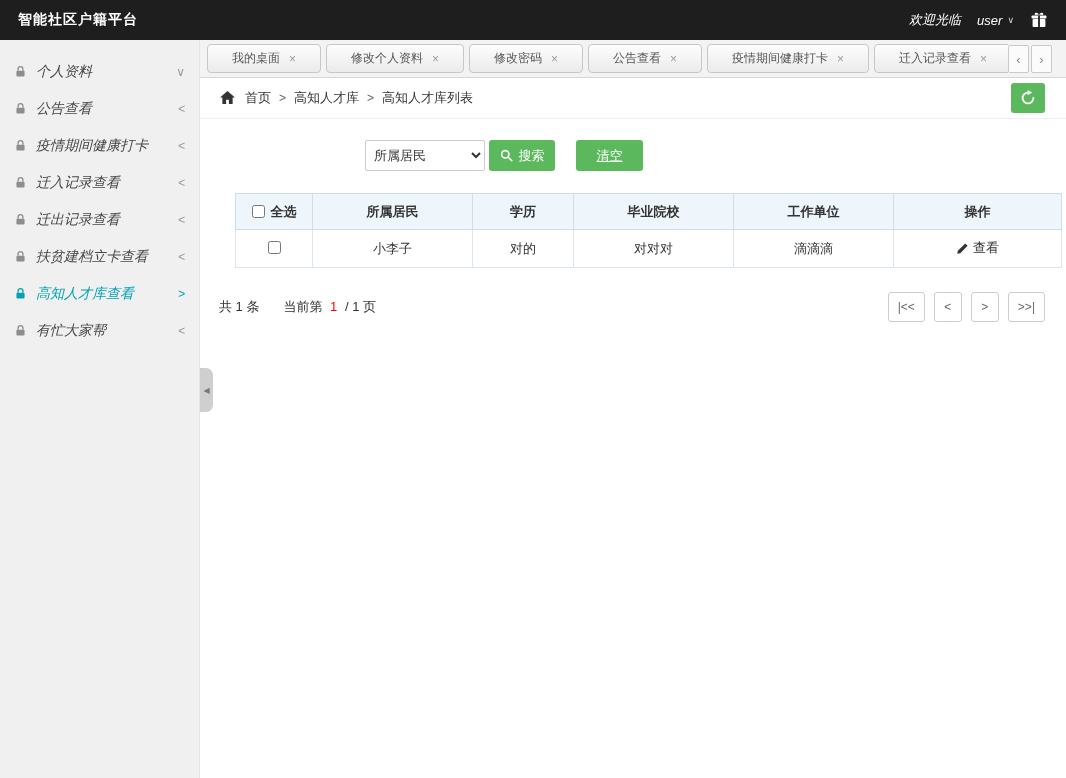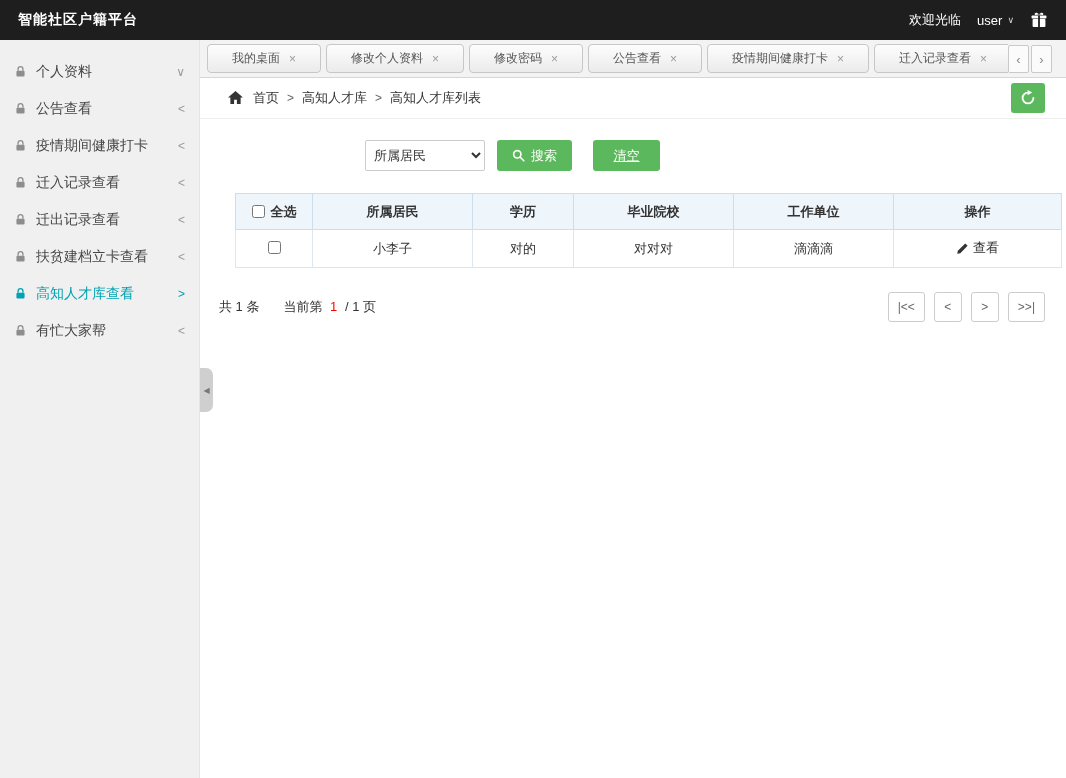--- a/index.html
+++ b/index.html
@@ -4,29 +4,29 @@
 <style>
   * { margin:0; padding:0; box-sizing:border-box; }
   html,body { background:#fff; }
   body { font-family:"Liberation Sans","DejaVu Sans",sans-serif; }
   .app { position:relative; width:1066px; height:778px; overflow:hidden; background:#fff; }
 
   
   .topbar { position:absolute; top:0; left:0; right:0; height:40px; background:#1e1e1e; color:#fff;
             display:flex; align-items:center; justify-content:space-between; padding:0 18px; z-index:10; }
   .brand { font-size:14px; font-weight:bold; letter-spacing:1px; }
-  .topbar-right { display:flex; align-items:center; gap:16px; font-size:13px; }
+  .topbar-right { display:flex; align-items:center; gap:16px; font-size:13px;font-style:italic; }
   .user-menu { display:flex; align-items:center; gap:5px; cursor:pointer; }
   .caret { font-size:9px; color:#ddd; }
   .gift-btn { display:flex; align-items:center; cursor:pointer; }
 
   
   .sidebar { position:absolute; top:40px; left:0; bottom:0; width:200px; background:#f0f0f0;
              border-right:1px solid #e4e4e4; padding-top:13px; }
-  .side-item { height:37px; display:flex; align-items:center; padding:0 14px; font-size:14px; color:#464646; cursor:pointer; }
+  .side-item { height:37px; display:flex; align-items:center; padding:0 14px; font-size:14px; color:#464646; cursor:pointer;font-style:italic; }
   .side-item .lock { width:13px; height:13px; margin-right:9px; color:#8d8d8d; flex:0 0 auto; display:flex; }
   .side-item .chev { margin-left:auto; color:#9a9a9a; font-size:12px; }
   .side-item.active { color:#00a2b3; }
   .side-item.active .lock { color:#00a2b3; }
   .side-item.active .chev { color:#00a2b3; }
 
   .collapse-handle { position:absolute; left:200px; top:368px; width:13px; height:44px; background:#cfcfcf;
                      border-radius:0 7px 7px 0; display:flex; align-items:center; justify-content:center;
                      cursor:pointer; z-index:5; }
   .collapse-handle .tri { color:#777; font-size:8px; }
@@ -41,38 +41,38 @@
   .tab { display:flex; align-items:center; gap:9px; padding:0 24px; height:29px; flex:0 0 auto;
          border:1px solid #c7c7c7; border-radius:4px; background:linear-gradient(#fdfdfd,#ebebeb);
          font-size:12px; color:#555; white-space:nowrap; cursor:pointer; }
   .tab-close { color:#9b9b9b; font-size:12px; cursor:pointer; }
   .tab-nav { position:absolute; right:14px; top:5px; display:flex; gap:2px; }
   .tab-nav button { width:21px; height:28px; border:1px solid #c9c9c9; background:#fbfbfb; color:#888;
                     font-size:13px; border-radius:2px; cursor:pointer; }
 
   
   .breadcrumb { position:relative; height:41px; background:#fff; border-bottom:1px solid #efefef;
-                display:flex; align-items:center; padding:0 28px; font-size:13px; color:#333; gap:8px; }
+                display:flex; align-items:center; padding:0 20px; font-size:13px; color:#333; gap:8px; }
   .crumb-link { cursor:pointer; }
   .crumb-sep { color:#666; font-size:12px; }
   .home-ic { display:flex; margin-right:2px; }
   .refresh-btn { position:absolute; right:21px; top:5px; width:34px; height:30px; background:#5cb85c;
                  border:none; border-radius:3px; cursor:pointer; display:flex; align-items:center; justify-content:center; }
 
   
   .content { padding:0 21px 0 19px; }
   .search-row { margin-top:21px; display:flex; align-items:center; height:31px; }
   .filter-select { width:120px; height:31px; border:1px solid #ccc; border-radius:2px; font-size:13px;
                    color:#333; padding:0 4px; margin-left:146px; background:#fff; }
   .search-input { width:236px; height:31px; border:1px solid #ccc; border-radius:2px; font-size:13px;
                   color:#333; padding:0 10px; margin-left:12px; outline:none; }
   .search-input::placeholder { color:#b3b3b3; }
   .btn-green { height:31px; background:#5cb85c; color:#fff; border:none; border-radius:3px; font-size:13px;
                cursor:pointer; display:inline-flex; align-items:center; justify-content:center; gap:6px; }
-  .btn-search { margin-left:12px; width:75px; }
+  .btn-search { margin-left:4px; width:66px; }
   .btn-clear { margin-left:21px; width:67px;text-decoration:underline; }
 
   .list-header { margin-top:21px; height:33px; background:#f3f9fd; font-size:13px; color:#333;
                  display:flex; align-items:center; justify-content:flex-end; padding:0 12px; }
 
   table.data { width:100%; margin-top:22px; border-collapse:collapse; table-layout:fixed;margin-left:16px; }
   table.data th { height:36px; background:#eef6fc; border:1px solid #ccdeec; font-size:13px; color:#333;
                   font-weight:bold; text-align:center; }
   table.data td { height:38px; border:1px solid #dde6ed; font-size:13px; color:#333; text-align:center; background:#fff; }
   .selcell { display:flex; align-items:center; justify-content:center; gap:6px; }

